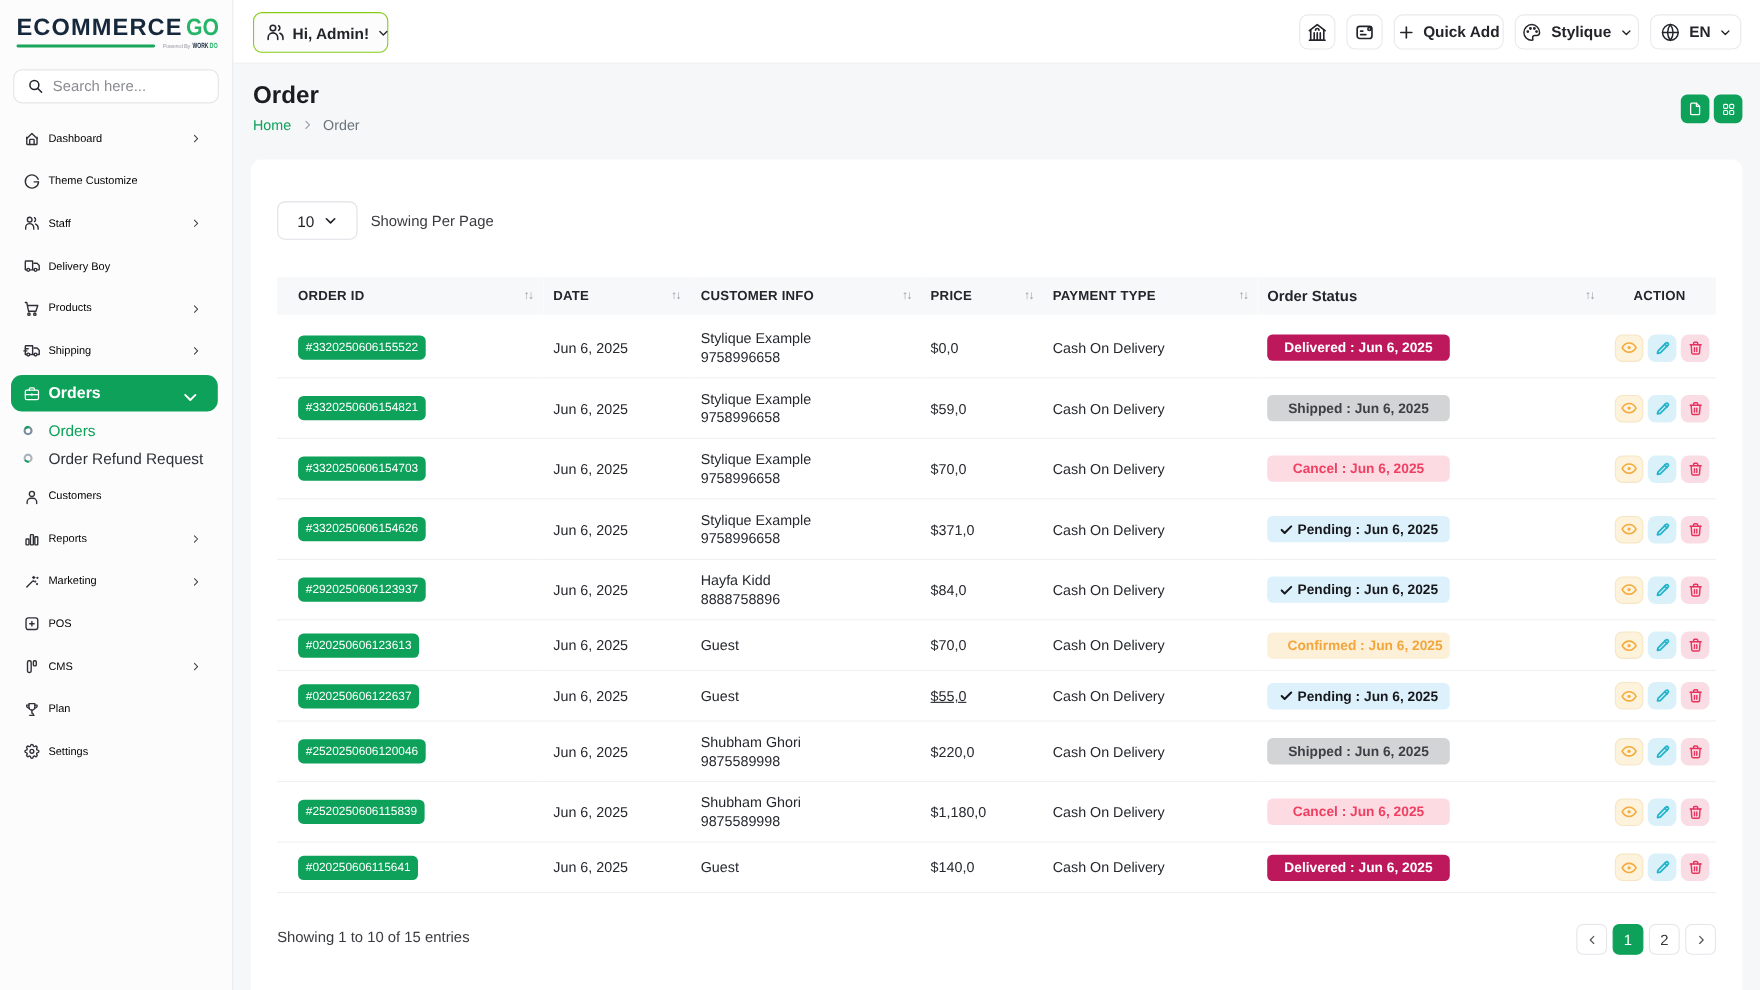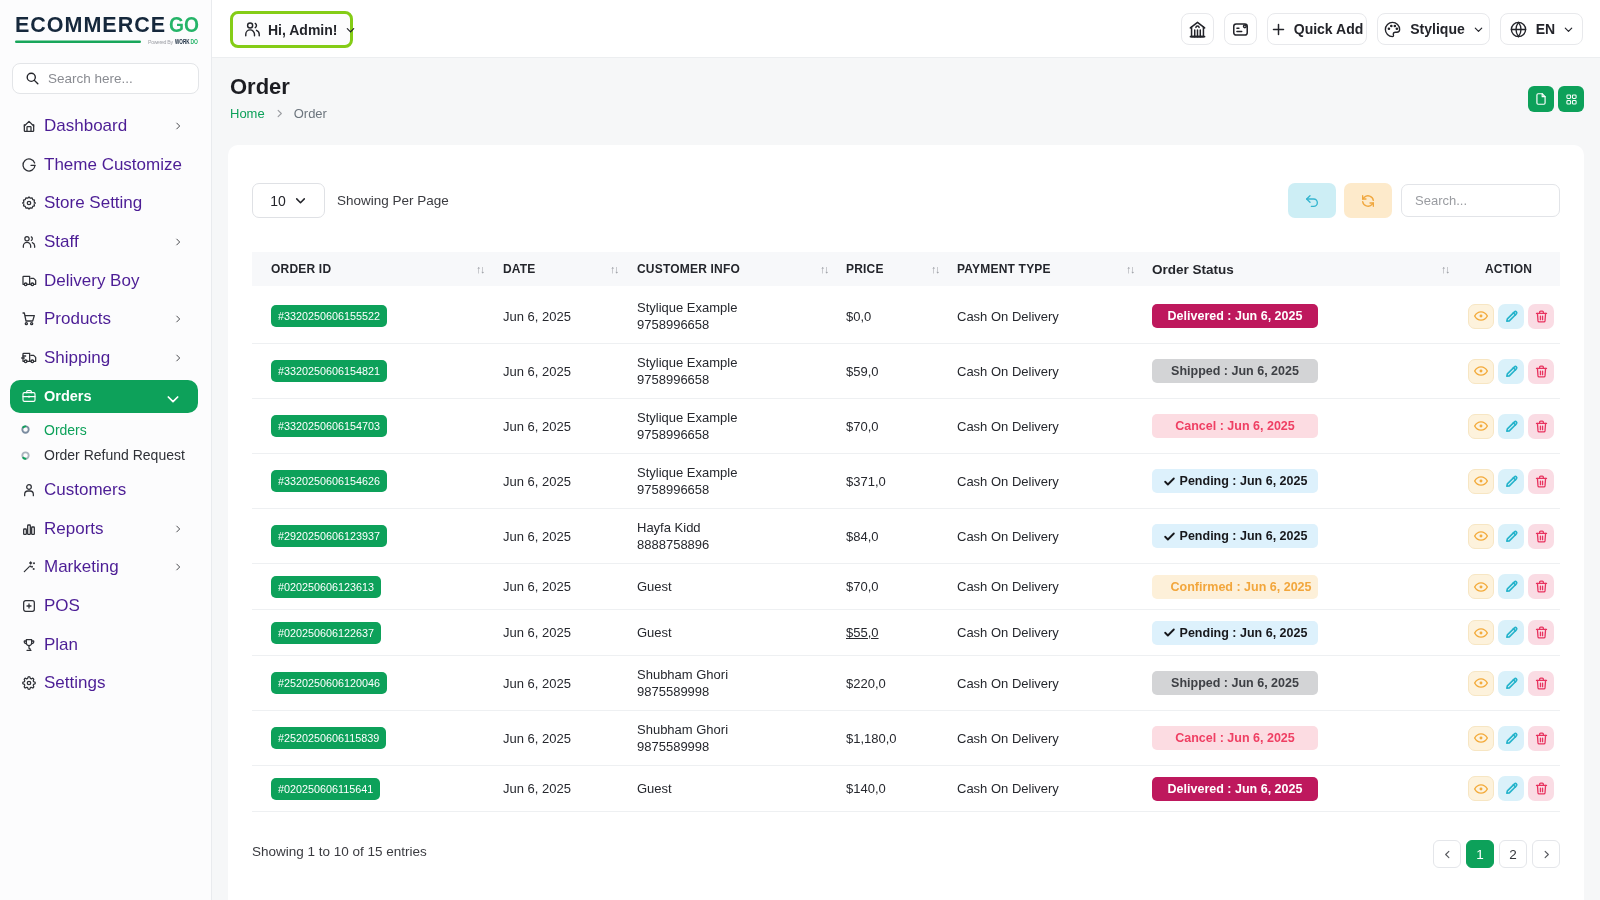--- a/index.html
+++ b/index.html
@@ -6,33 +6,33 @@
 html,body { width:1600px; height:900px; overflow:hidden; font-family:"Liberation Sans", sans-serif; background:#f6f7f8; }
 .sidebar { position:absolute; left:0; top:0; width:212px; height:900px; background:#fcfcfd; border-right:1px solid #e9ebee; z-index:5; }
 .topbar { position:absolute; left:212px; top:0; width:1388px; height:58px; background:#fff; border-bottom:1px solid #eceef0; z-index:4; }
 .main { position:absolute; left:212px; top:58px; width:1388px; height:842px; }
 
 
 .logo { position:absolute; left:14px; top:12px; }
 .searchbox { position:absolute; left:12px; top:63px; width:187px; height:31px; background:#fff; border:1px solid #e3e5e8; border-radius:8px; display:flex; align-items:center; padding-left:12px; color:#8a8c92; font-size:13.5px; }
 .searchbox svg { margin-right:8px; }
 .nav { position:absolute; left:0; top:107px; width:212px; }
-.nitem { height:38.6px; display:flex; align-items:center; padding:0 14px 0 21px; color:#4c1d95; font-size:17px; font-weight:500; position:relative; }
+.nitem { height:38.6px; display:flex; align-items:center; padding:0 14px 0 21px; color:#000000; font-size:10px; font-weight:500; position:relative; }
 .nitem svg { width:16px; height:16px; margin-right:7px; flex:0 0 16px; stroke-width:1.9; }
 .nitem .chev { stroke-width:2.2 !important; }
 .nitem .chev { position:absolute; right:22px; top:50%; margin-top:-5px; width:10px; height:10px; }
 .nactive { height:33px; margin:2.8px 14px 2.8px 10px; background:#0da15a; border-radius:10px; color:#fff; font-weight:700; display:flex; align-items:center; padding:0 14px 0 11px; font-size:14.5px; position:relative; }
 .nactive svg { width:16px; height:16px; margin-right:7px; }
 .nactive .chev { position:absolute; right:10px; top:50%; margin-top:-5px; }
 .nsub { height:25.5px; display:flex; align-items:center; padding-left:21px; font-size:14px; color:#2f3137; }
 .nsub .bl { width:9px; height:9px; margin-right:14px; }
 .nsub.green { color:#0da15a; }
 
 
-.adminbtn { position:absolute; left:18px; top:11px; height:37px; width:123px; border:3px solid #84cc16; border-radius:8px; background:#fcfcfd; display:flex; align-items:center; padding:0 8px 0 10px; font-size:14px; font-weight:700; color:#23242a; white-space:nowrap; }
+.adminbtn { position:absolute; left:18px; top:11px; height:37px; width:123px; border:1px solid #84cc16; border-radius:8px; background:#fcfcfd; display:flex; align-items:center; padding:0 8px 0 10px; font-size:14px; font-weight:700; color:#23242a; white-space:nowrap; }
 .tb-right { position:absolute; right:17px; top:13px; display:flex; align-items:center; gap:10px; }
 .tbtn { height:32px; border:1px solid #e8e9ec; border-radius:8px; background:#fff; display:flex; align-items:center; justify-content:center; color:#23242a; font-size:14px; font-weight:600; }
 .tbtn.ic { width:33px; }
 
 
 .ptitle { position:absolute; left:18px; top:16px; font-size:22px; font-weight:700; color:#1c1d22; }
 .bcrumb { position:absolute; left:18px; top:48px; font-size:13px; color:#6c757d; display:flex; align-items:center; gap:9px; }
 .bcrumb a { color:#0da15a; text-decoration:none; }
 .headbtns { position:absolute; right:16px; top:28px; display:flex; gap:4px; }
 .gbtn { width:26px; height:26px; background:#0da15a; border-radius:6px; display:flex; align-items:center; justify-content:center; color:#fff; }
@@ -102,24 +102,20 @@
           <path d="M5 10v9a1 1 0 0 0 1 1h12a1 1 0 0 0 1-1v-9"></path>
           <path d="M9 20v-6a1 1 0 0 1 1-1h4a1 1 0 0 1 1 1v6"></path>
         </svg>Dashboard<svg class="chev" viewBox="0 0 24 24" fill="none" stroke="#3a3b40" stroke-width="2.4" stroke-linecap="round" stroke-linejoin="round">
           <path d="M9 5l7 7-7 7"></path>
         </svg></div>
 <div class="nitem"><svg viewBox="0 0 24 24" fill="none" stroke="#2f3137" stroke-width="1.7" stroke-linecap="round" stroke-linejoin="round">
           <path d="M20.5 9A9 9 0 1 0 21 12.5"></path>
           <path d="M21 12.5h-6"></path>
         </svg>Theme Customize</div>
 <div class="nitem"><svg viewBox="0 0 24 24" fill="none" stroke="#2f3137" stroke-width="1.7" stroke-linecap="round" stroke-linejoin="round">
-          <path d="M12 3l2 1.8 2.7-.5.9 2.6 2.6.9-.5 2.7L21.5 12l-1.8 1.5.5 2.7-2.6.9-.9 2.6-2.7-.5L12 21l-2-1.8-2.7.5-.9-2.6-2.6-.9.5-2.7L2.5 12l1.8-1.5-.5-2.7 2.6-.9.9-2.6 2.7.5z"></path>
-          <circle cx="12" cy="12" r="2.6"></circle>
-        </svg>Store Setting</div>
-<div class="nitem"><svg viewBox="0 0 24 24" fill="none" stroke="#2f3137" stroke-width="1.7" stroke-linecap="round" stroke-linejoin="round">
           <circle cx="9" cy="7" r="3.2"></circle>
           <path d="M3.5 20v-2a5.5 5.5 0 0 1 11 0v2"></path>
           <path d="M15.5 4.3a3.2 3.2 0 0 1 0 5.4"></path>
           <path d="M20.5 20v-2a5.5 5.5 0 0 0-3.5-5"></path>
         </svg>Staff<svg class="chev" viewBox="0 0 24 24" fill="none" stroke="#3a3b40" stroke-width="2.4" stroke-linecap="round" stroke-linejoin="round">
           <path d="M9 5l7 7-7 7"></path>
         </svg></div>
 <div class="nitem"><svg viewBox="0 0 24 24" fill="none" stroke="#2f3137" stroke-width="1.7" stroke-linecap="round" stroke-linejoin="round">
           <circle cx="7" cy="17" r="2"></circle>
           <circle cx="17" cy="17" r="2"></circle>
@@ -175,20 +171,26 @@
           <circle cx="16.5" cy="11.5" r="0.6" fill="#2f3137"></circle>
           <circle cx="19" cy="15" r="0.6" fill="#2f3137"></circle>
           <path d="M13.6 10.4l.8.8"></path>
         </svg>Marketing<svg class="chev" viewBox="0 0 24 24" fill="none" stroke="#3a3b40" stroke-width="2.4" stroke-linecap="round" stroke-linejoin="round">
           <path d="M9 5l7 7-7 7"></path>
         </svg></div>
 <div class="nitem"><svg viewBox="0 0 24 24" fill="none" stroke="#2f3137" stroke-width="1.7" stroke-linecap="round" stroke-linejoin="round">
           <rect x="4" y="4" width="16" height="16" rx="3"></rect>
           <path d="M12 9v6M9 12h6"></path>
         </svg>POS</div>
+<div class="nitem"><svg viewBox="0 0 24 24" fill="none" stroke="#2f3137" stroke-width="1.7" stroke-linecap="round" stroke-linejoin="round">
+          <rect x="6" y="4" width="5" height="16" rx="2"></rect>
+          <rect x="14" y="4" width="4" height="7" rx="1.6"></rect>
+        </svg>CMS<svg class="chev" viewBox="0 0 24 24" fill="none" stroke="#3a3b40" stroke-width="2.4" stroke-linecap="round" stroke-linejoin="round">
+          <path d="M9 5l7 7-7 7"></path>
+        </svg></div>
 <div class="nitem"><svg viewBox="0 0 24 24" fill="none" stroke="#2f3137" stroke-width="1.7" stroke-linecap="round" stroke-linejoin="round">
           <path d="M8 4h8v5a4 4 0 0 1-8 0z"></path>
           <path d="M8 6H5a3 3 0 0 0 3 4M16 6h3a3 3 0 0 1-3 4"></path>
           <path d="M12 13v4M9 20h6M12 17a2 2 0 0 1 2 2"></path>
         </svg>Plan</div>
 <div class="nitem"><svg viewBox="0 0 24 24" fill="none" stroke="#2f3137" stroke-width="1.7" stroke-linecap="round" stroke-linejoin="round">
           <path d="M10.3 4.3a1.7 1.7 0 0 1 3.4 0 1.7 1.7 0 0 0 2.6 1.1 1.7 1.7 0 0 1 2.4 2.4 1.7 1.7 0 0 0 1.1 2.6 1.7 1.7 0 0 1 0 3.4 1.7 1.7 0 0 0-1.1 2.6 1.7 1.7 0 0 1-2.4 2.4 1.7 1.7 0 0 0-2.6 1.1 1.7 1.7 0 0 1-3.4 0 1.7 1.7 0 0 0-2.6-1.1 1.7 1.7 0 0 1-2.4-2.4 1.7 1.7 0 0 0-1.1-2.6 1.7 1.7 0 0 1 0-3.4 1.7 1.7 0 0 0 1.1-2.6 1.7 1.7 0 0 1 2.4-2.4 1.7 1.7 0 0 0 2.6-1.1z"></path>
           <circle cx="12" cy="12" r="2.6"></circle>
         </svg>Settings</div>
 </div>
@@ -285,37 +287,20 @@
   </div>
 
   <div class="card">
     <div class="controls">
       <div class="epselect">10
         <svg width="13" height="13" viewBox="0 0 24 24" fill="none" stroke="#23242a" stroke-width="2.8" stroke-linecap="round" stroke-linejoin="round">
             <path d="M5 9l7 7 7-7"></path>
           </svg>
       </div>
       <div class="eplabel">Showing Per Page</div>
-      <div class="ctr-right">
-        <div class="sqbtn undo">
-            <svg width="16" height="16" viewBox="0 0 24 24" fill="none" stroke="currentColor" stroke-width="2" stroke-linecap="round" stroke-linejoin="round">
-              <path d="M9 14L4 9l5-5"></path>
-              <path d="M4 9h10.5a5.5 5.5 0 0 1 0 11H11"></path>
-            </svg>
-          </div>
-        <div class="sqbtn refresh">
-            <svg width="16" height="16" viewBox="0 0 24 24" fill="none" stroke="currentColor" stroke-width="2" stroke-linecap="round" stroke-linejoin="round">
-              <path d="M20 11A8 8 0 0 0 6.5 6.5L4 9"></path>
-              <path d="M4 4v5h5"></path>
-              <path d="M4 13a8 8 0 0 0 13.5 4.5L20 15"></path>
-              <path d="M20 20v-5h-5"></path>
-            </svg>
-          </div>
-        <div class="searchinput">Search...</div>
-      </div>
     </div>
     <table id="tbl">
       <colgroup>
         <col style="width:242px">
           <col style="width:134px">
           <col style="width:210px">
           <col style="width:111px">
           <col style="width:195px">
           <col style="width:315px">
           <col style="width:101px">

